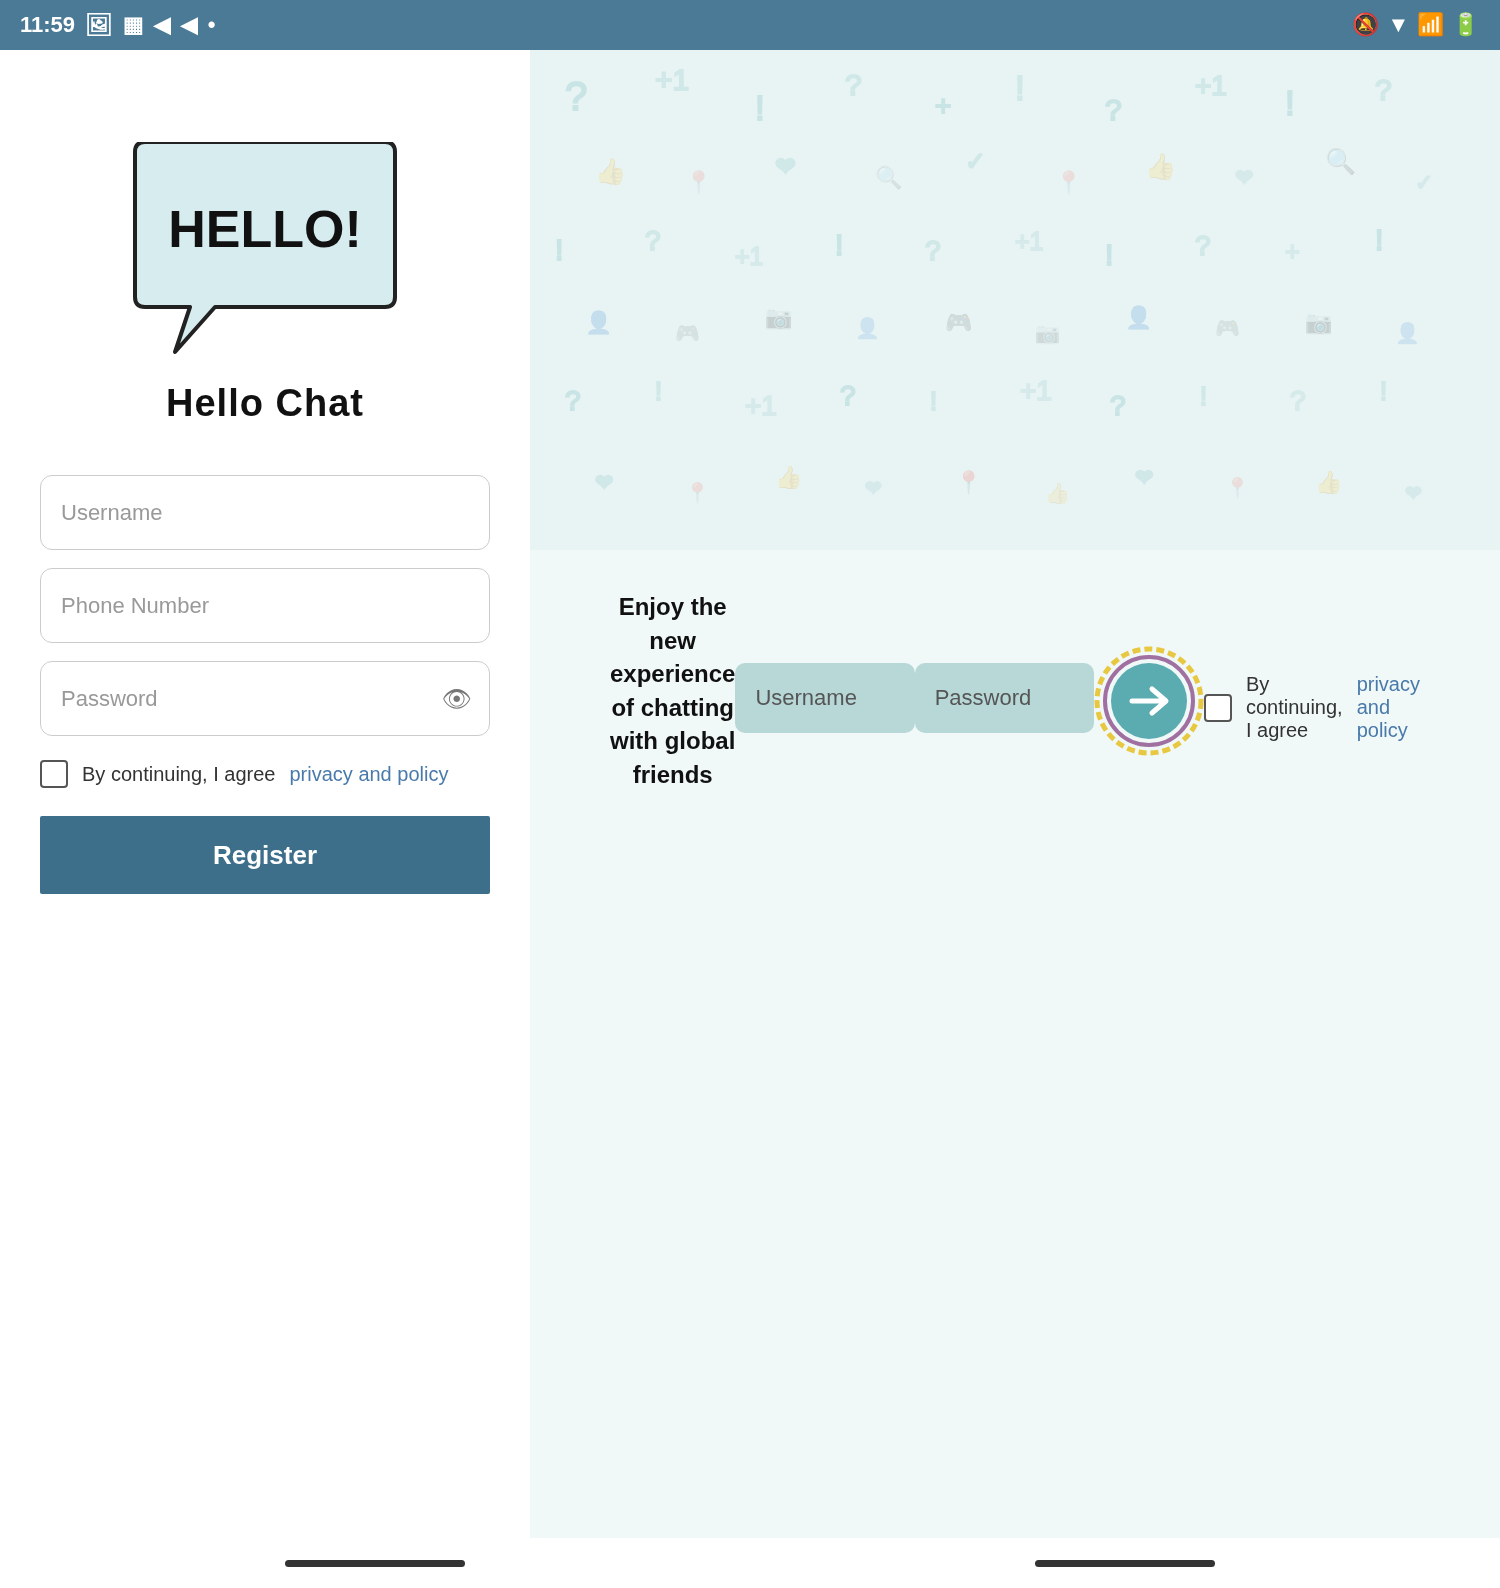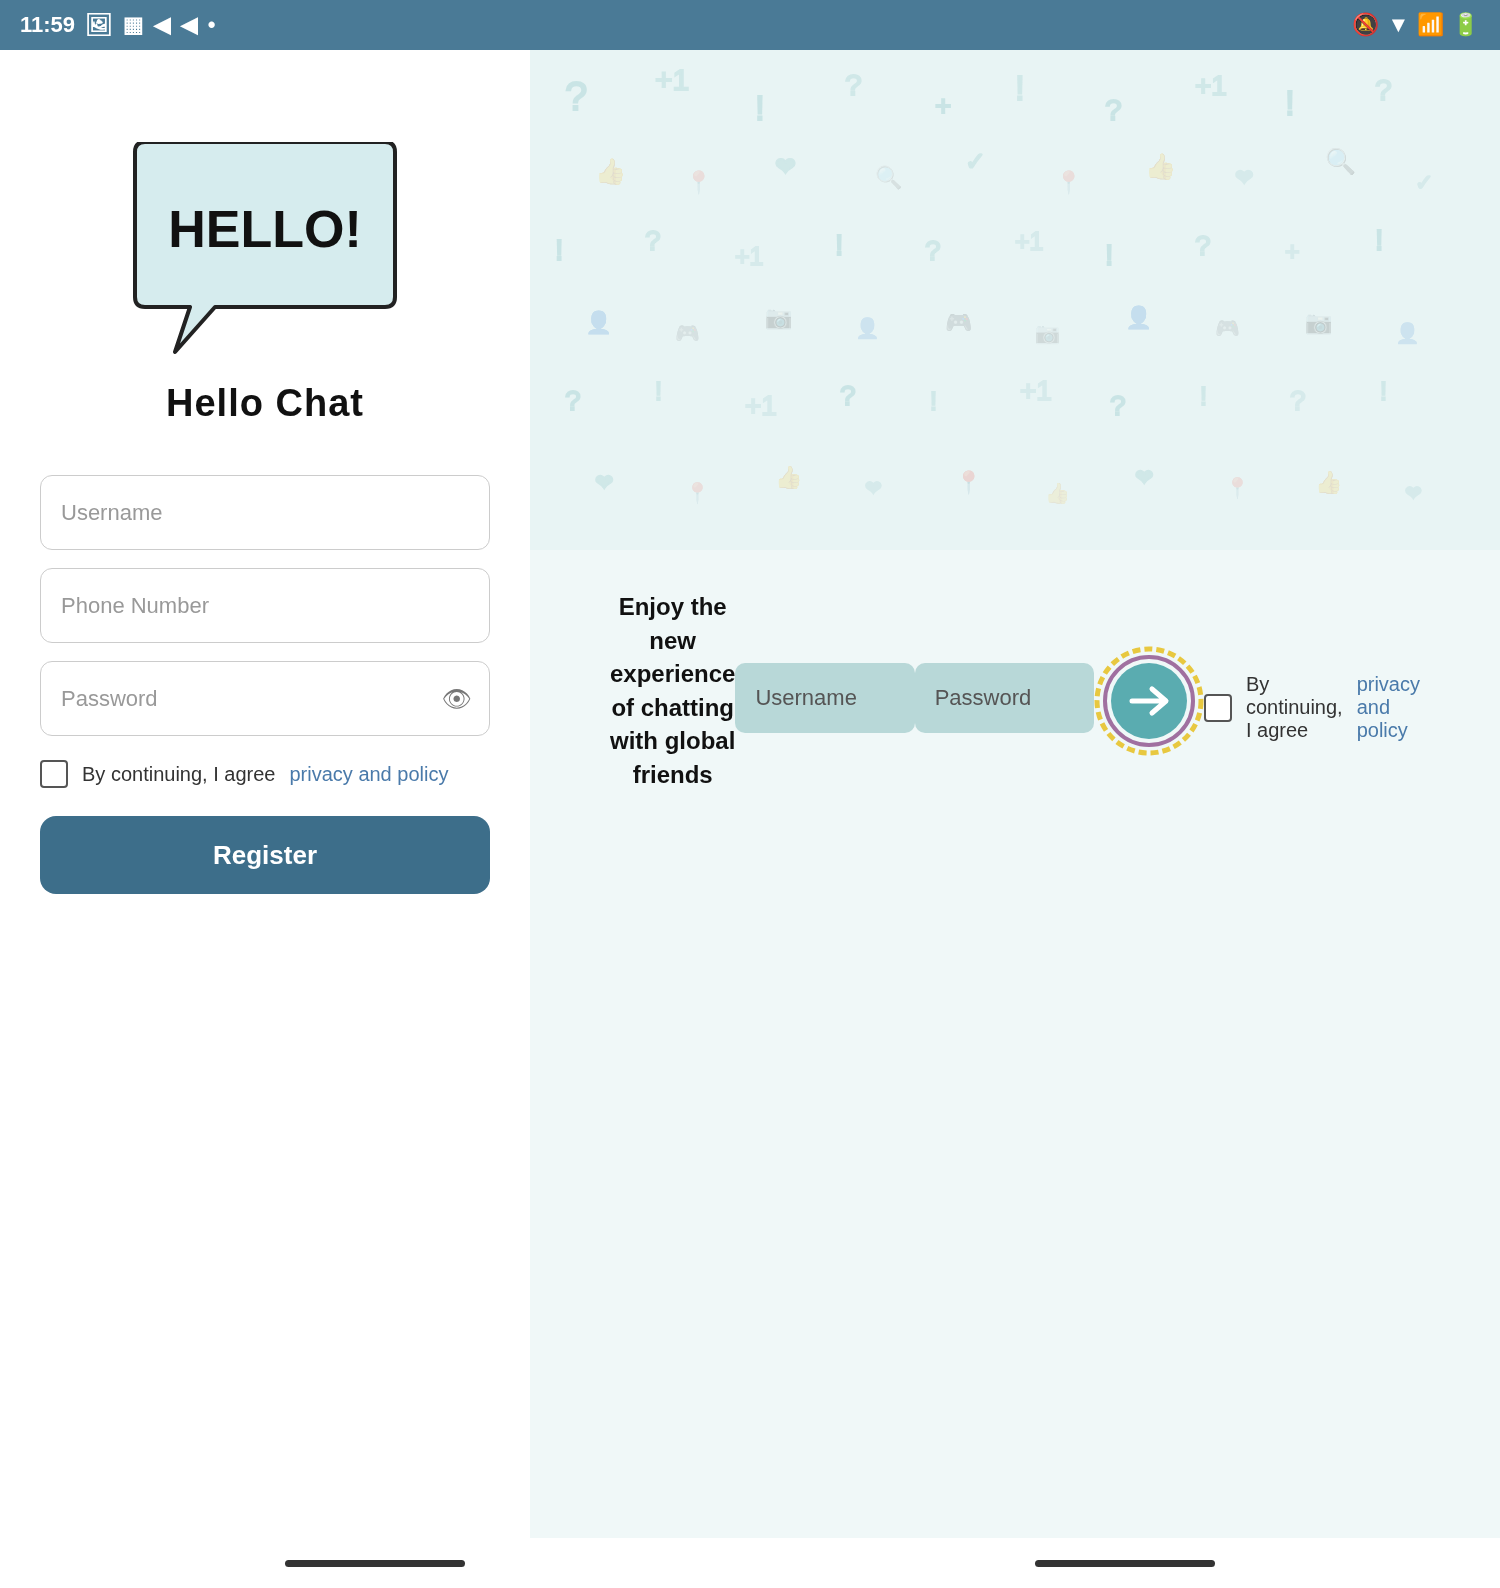--- a/index.html
+++ b/index.html
@@ -129,21 +129,21 @@
       cursor: pointer;
       text-decoration: none;
     }
 
     .register-button {
       width: 100%;
       height: 78px;
       background: #3d6e8a;
       color: #fff;
       border: none;
-      border-radius: 16px;
+      border-radius: 2px;
       font-size: 26px;
       font-weight: 600;
       cursor: pointer;
       margin-top: 10px;
     }
 
     
     .right-panel {
       flex: 1;
       background: #f0f8f8;

